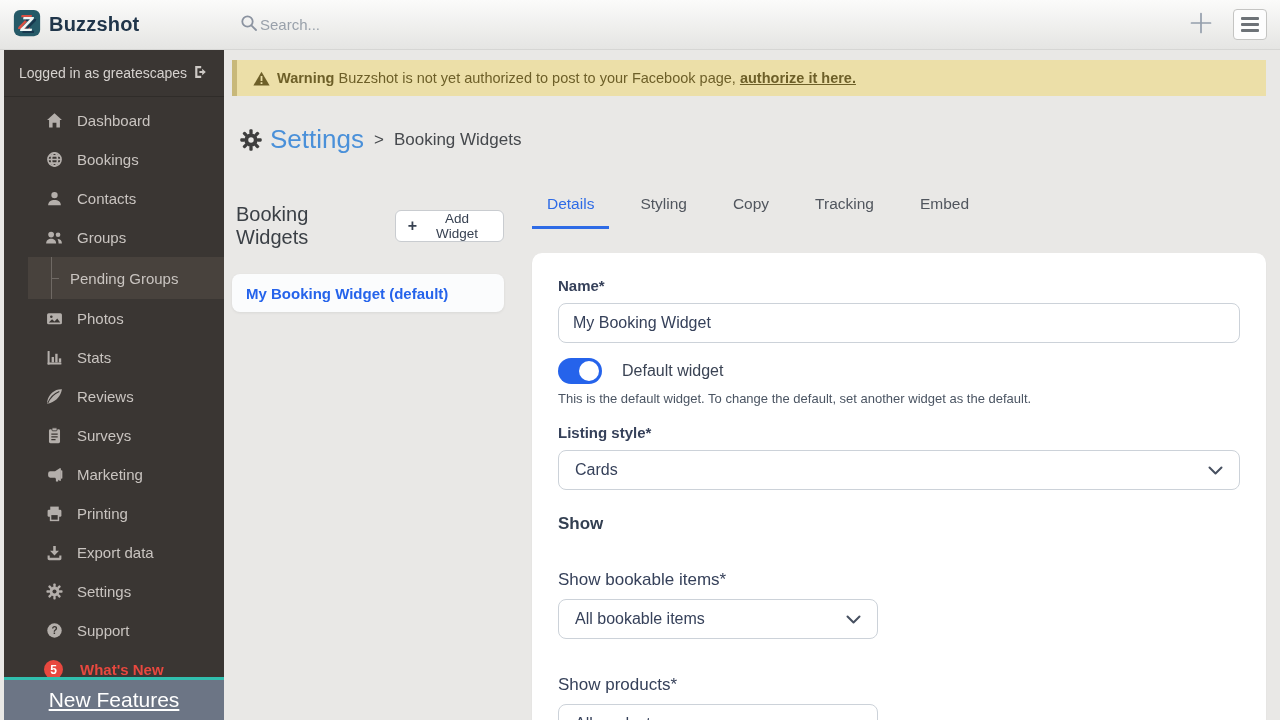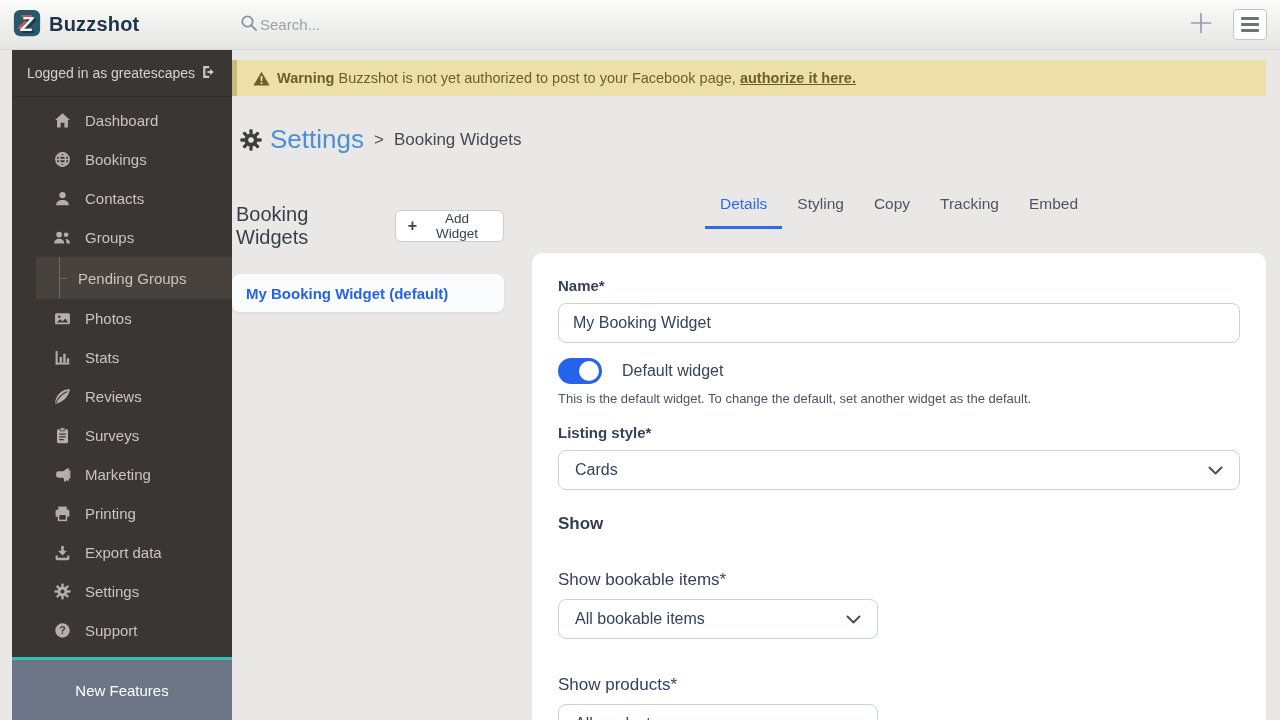--- a/index.html
+++ b/index.html
@@ -16,40 +16,40 @@
   .search-input { border:none; background:transparent; outline:none; font-size:15px;
     color:#6b7483; width:420px; font-family:"Liberation Sans",sans-serif; }
   .search-input::placeholder { color:#99a1ab; }
   .topbar-right { display:flex; align-items:center; gap:18px; padding-right:13px; }
   .hamburger-btn { width:34px; height:31px; background:#fdfdfd; border:1px solid #c4c4c2;
     border-radius:4px; display:flex; flex-direction:column; justify-content:center;
     align-items:center; gap:3px; cursor:pointer; }
   .hamburger-btn span { display:block; width:18px; height:3px; background:#6d7277; border-radius:1px; }
 
   
-  .sidebar { position:absolute; top:50px; left:12px; width:220px; height:670px;
+  .sidebar { position:absolute; top:50px; left:4px; width:220px; height:670px;
     background:#3a3633; color:#c9c4c0; z-index:20; }
   .login-row { height:47px; display:flex; align-items:center; padding:0 15px;
     font-size:14px; color:#d6d2cf; border-bottom:1px solid rgba(0,0,0,.18); }
   .login-row .spacer { flex:1; }
   .nav { padding-top:4px;padding-left:24px; }
   .nav-item { height:39px; display:flex; align-items:center; padding-left:17px;
     gap:14px; font-size:15px; cursor:pointer; }
   .nav-item .ico { width:18px; display:flex; justify-content:center; flex:none; }
   .nav-sub { height:42px; background:#48423d; position:relative; display:flex;
     align-items:center; padding-left:42px; font-size:15px; cursor:pointer; }
   .tree { position:absolute; left:23px; top:0; bottom:0; width:1px; background:#6f6964; }
   .tree::after { content:''; position:absolute; top:50%; left:0; width:8px; height:1px; background:#6f6964; }
   .whats-new { color:#e8483f; font-weight:bold; }
   .badge { width:19px; height:19px; border-radius:50%; background:#e8483f; color:#fff;
     font-size:12px; font-weight:bold; display:flex; align-items:center; justify-content:center; }
   .sidebar-bottom { position:absolute; bottom:0; left:0; width:220px; }
   .teal-line { height:3px; background:#31bfae; }
-  .new-features { height:60px; background:#6c7585; color:#fff; font-size:15px;
-    display:flex; align-items:center; justify-content:center; cursor:pointer; }
+  .new-features { height:40px; background:#6c7585; color:#fff; font-size:21px;
+    display:flex; align-items:center; justify-content:center; cursor:pointer;text-decoration:underline; }
 
   
   .main { position:absolute; top:50px; left:220px; width:1060px; height:670px; }
   .banner { margin:10px 14px 0 12px; background:#ecdfa8; border-left:5px solid #c8b87a;
     padding:10px 16px; font-size:14.5px; color:#6d5f28; display:flex; align-items:center; gap:7px; }
   .banner b { font-weight:bold; }
   .banner .lnk { font-weight:bold; text-decoration:underline; cursor:pointer; }
 
   .breadcrumb { margin:28px 0 0 20px; display:flex; align-items:center; gap:8px; }
   .bc-settings { font-size:26px; color:#4a90d9; font-weight:300; cursor:pointer; }
@@ -64,21 +64,21 @@
   .add-widget-btn { background:#fff; border:1px solid #c9ccd0; border-radius:6px;
     height:32px; padding:0 12px; font-size:13.5px; color:#374151; display:flex;
     align-items:center; gap:6px; cursor:pointer; font-family:"Liberation Sans",sans-serif; }
   .add-widget-btn .plus { font-size:16px; font-weight:bold; }
   .widget-item { background:#fbfcfd; border-radius:8px; height:38px; display:flex;
     align-items:center; padding-left:14px; font-size:15px; font-weight:bold;
     color:#2563eb; box-shadow:0 1px 3px rgba(0,0,0,.07); cursor:pointer; }
 
   
   .right-panel { flex:1; }
-  .tabs { display:flex; justify-content:center; }
+  .tabs { display:flex; gap:16px; }
   .tab { padding:6px 15px 13px 15px; font-size:15.5px; color:#51565e; cursor:pointer;
     border-bottom:3px solid transparent; }
   .tab.active { color:#2e6be6; border-bottom-color:#2e6be6; }
 
   .card { background:#fff; border-radius:10px; margin-top:24px; padding:24px 26px 40px 26px;
     box-shadow:0 1px 2px rgba(0,0,0,.05); min-height:600px; }
   .field-label { font-size:15px; font-weight:bold; color:#36415a; margin-bottom:9px; }
   .text-input { width:100%; height:40px; border:1px solid #ccd2d9; border-radius:8px;
     padding:0 14px; font-size:16px; color:#36415a; outline:none;
     font-family:"Liberation Sans",sans-serif; background:#fff; }

